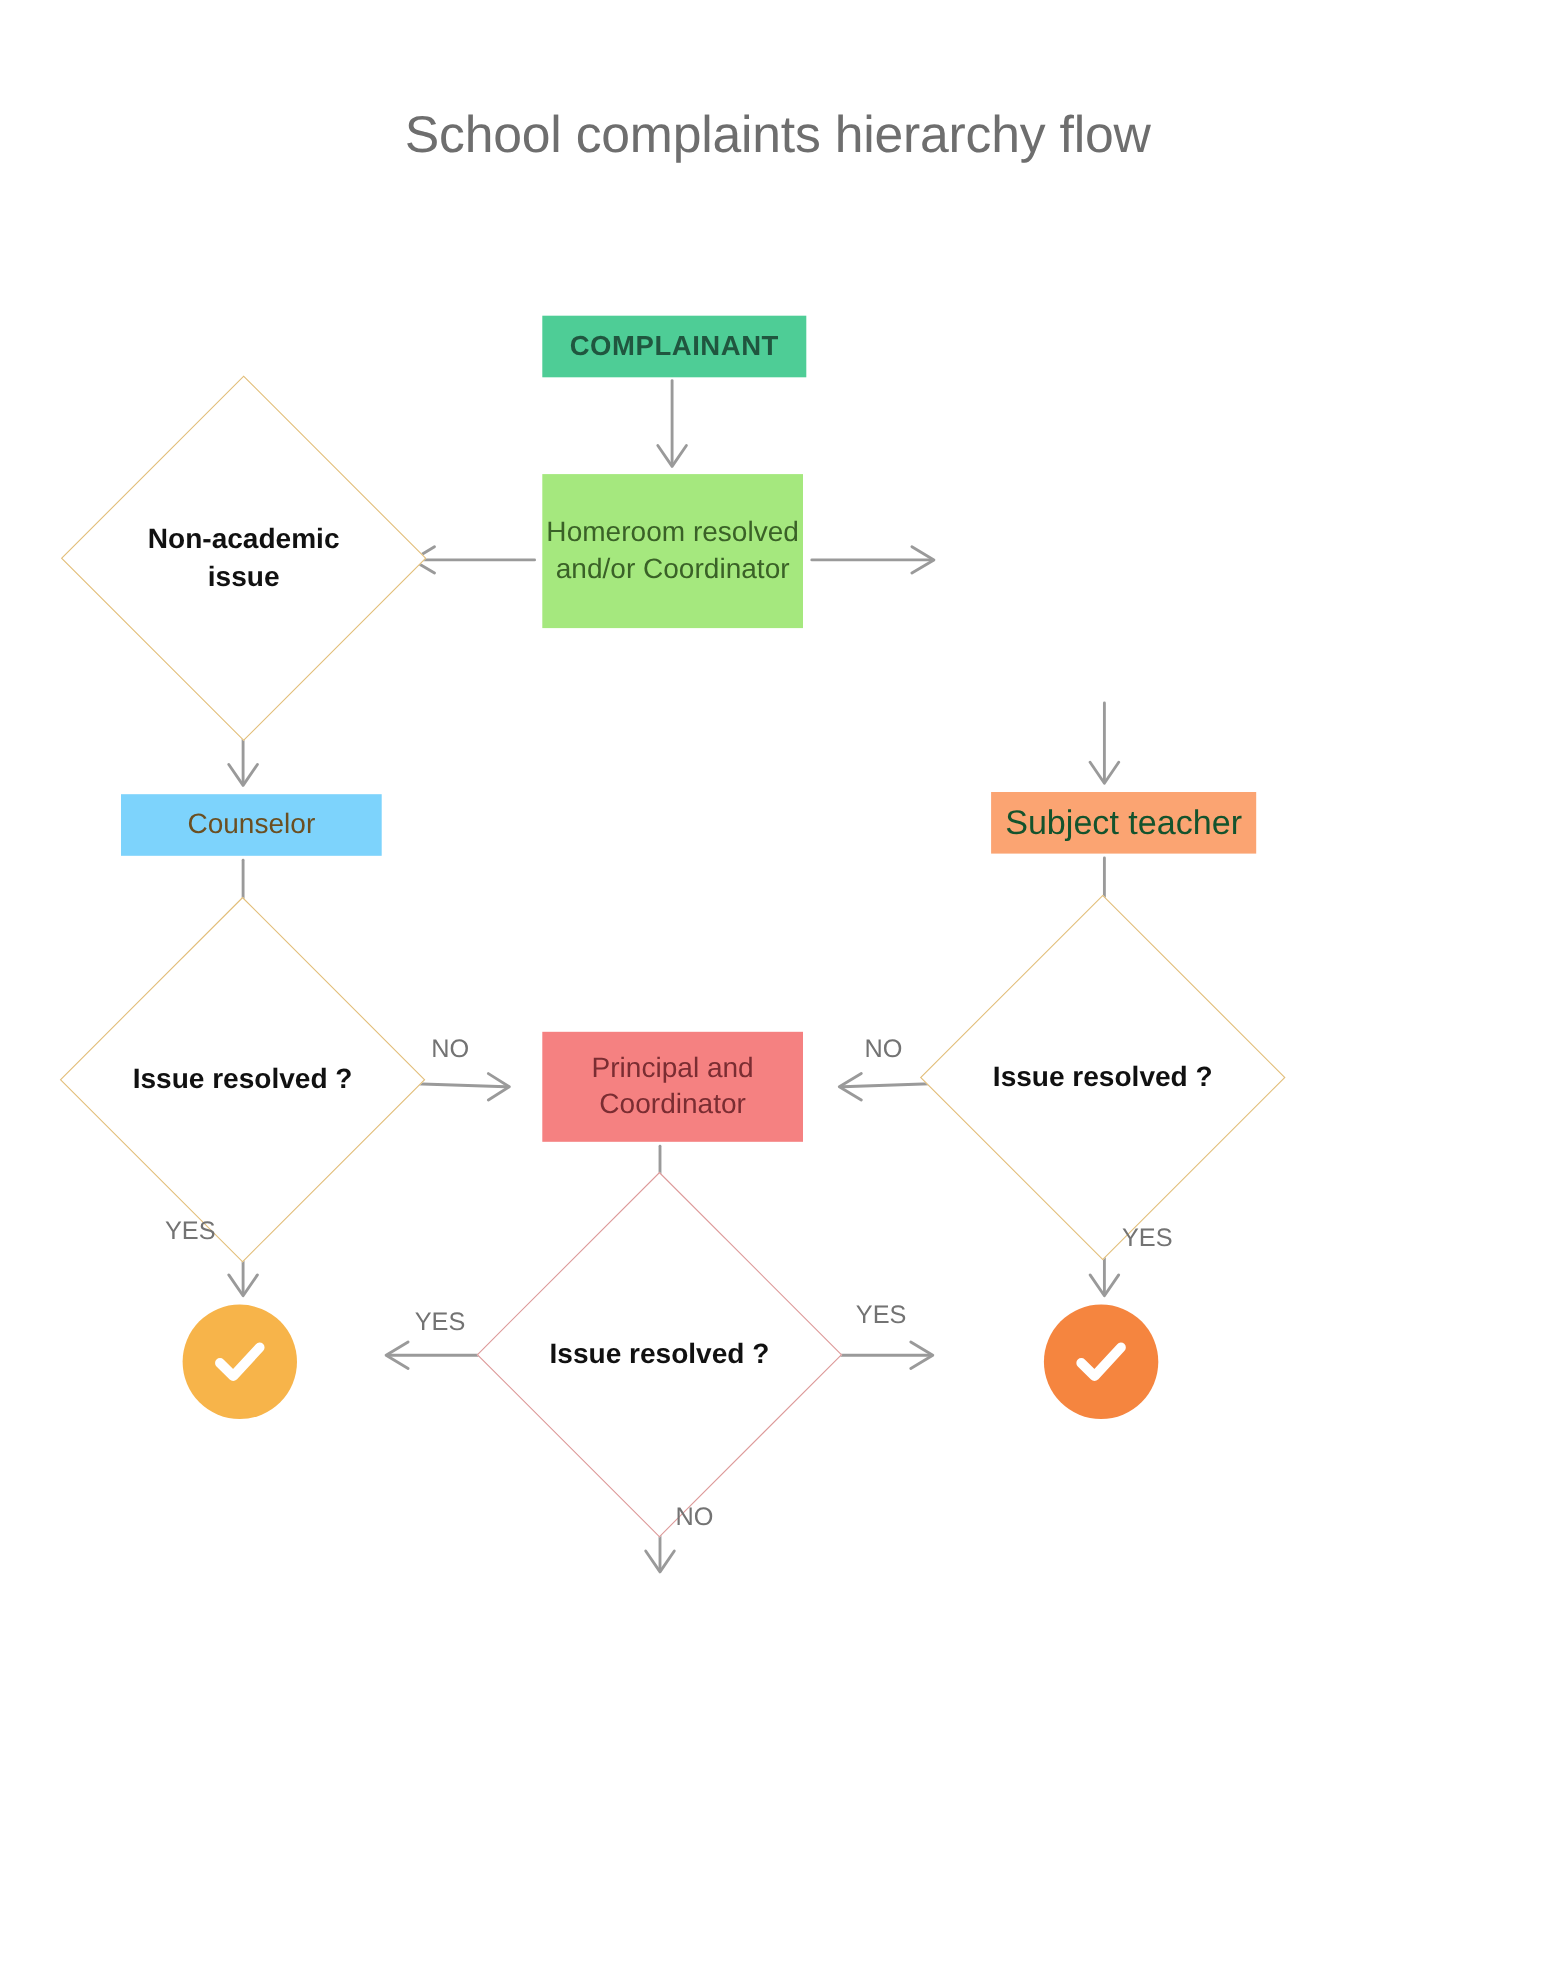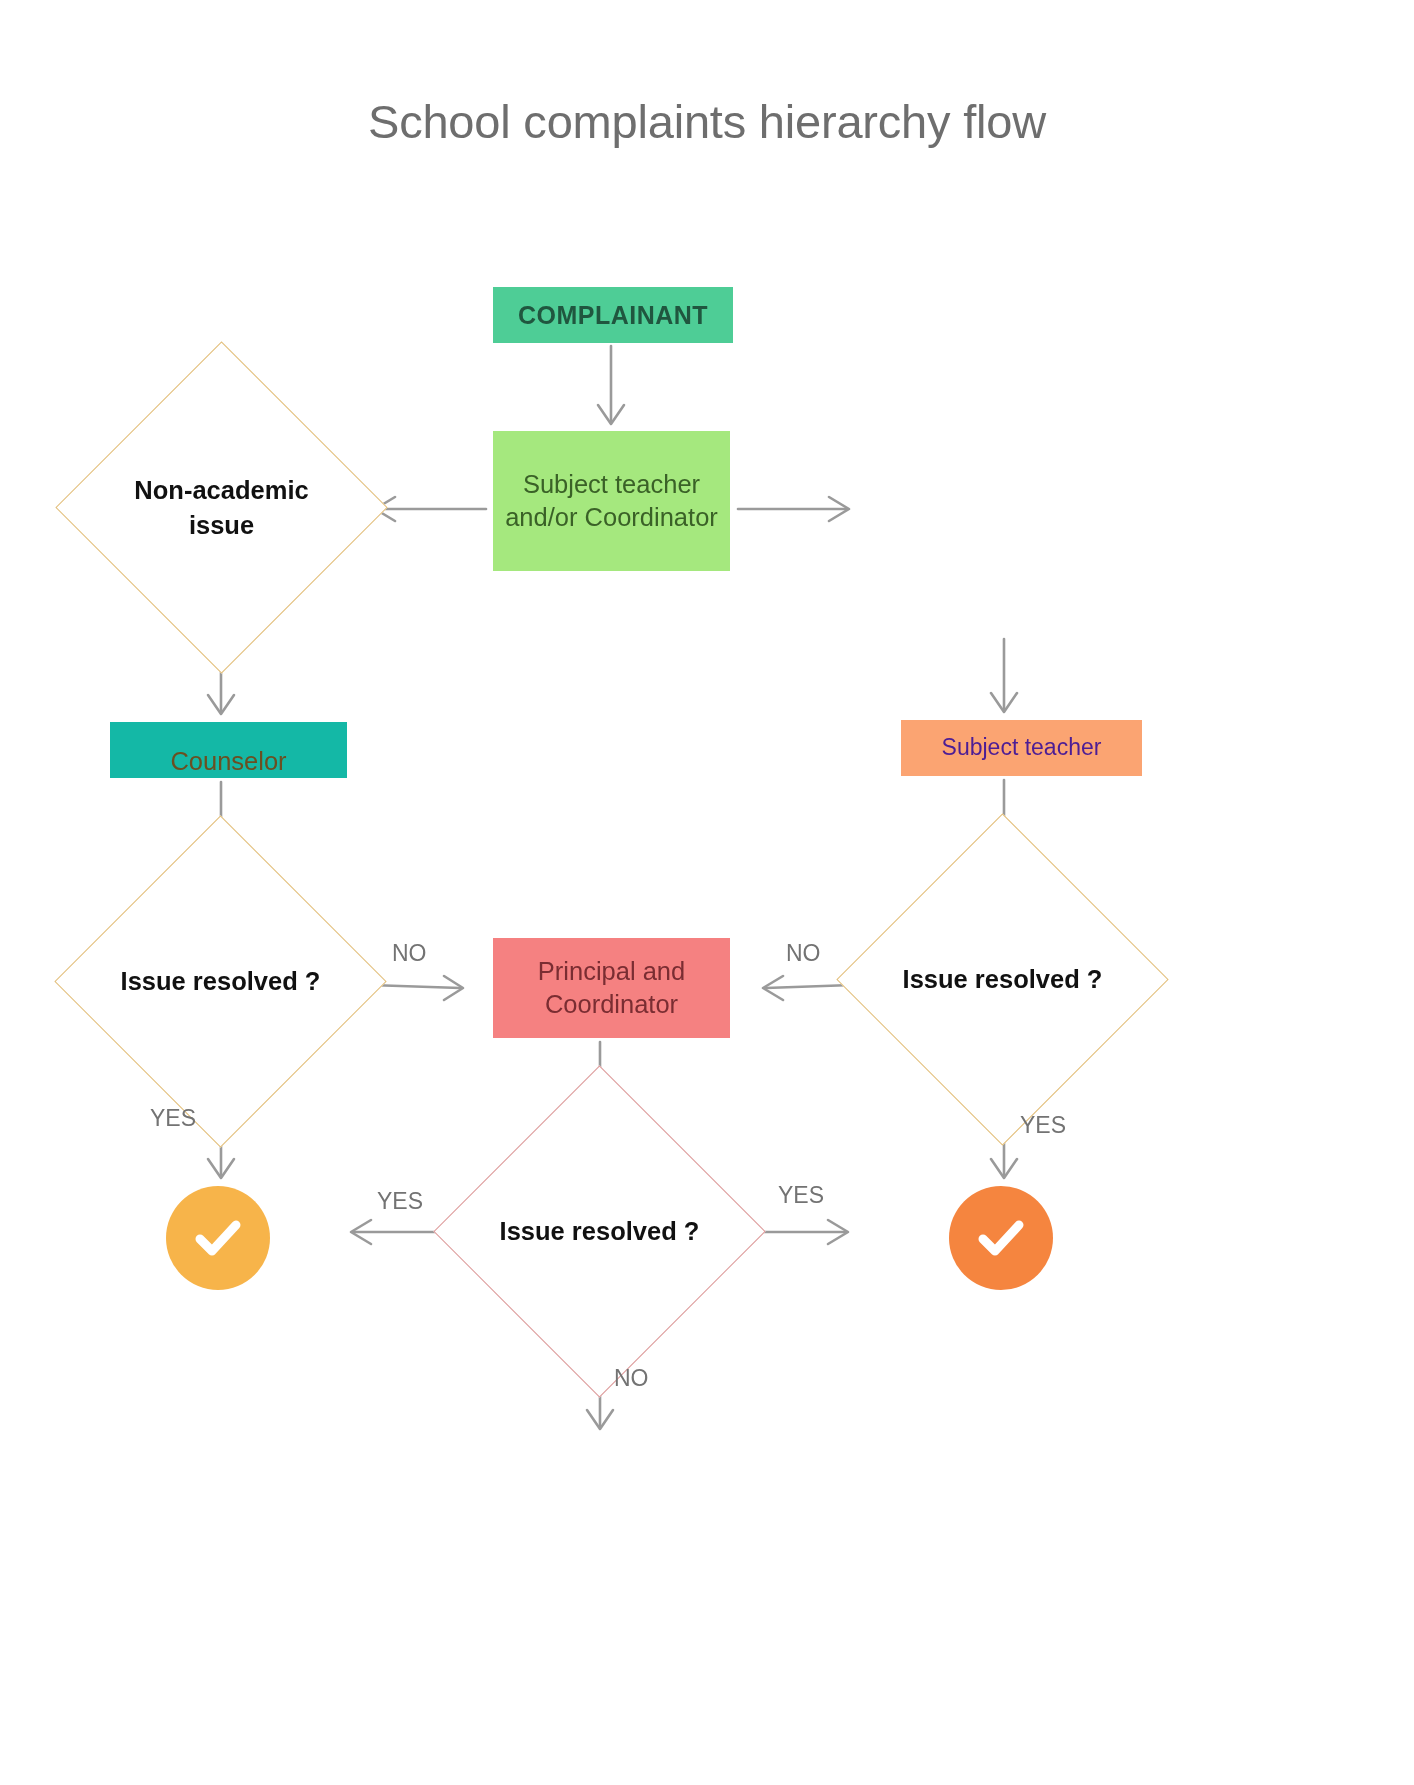--- a/index.html
+++ b/index.html
@@ -40,28 +40,27 @@
     background:#4ecd96;color:#20563f;
     font-size:25px;font-weight:bold;letter-spacing:.5px;
   }
   .box-homeroom{
     left:493px;top:431px;width:237px;height:140px;
     background:#a5e87e;color:#3a6127;
     font-size:25.5px;font-weight:normal;
   }
   .box-counselor{
     left:110px;top:722px;width:237px;height:56px;
-    background:#14b8a6;color:#6b4f21;
+    background:#7dd3fc;color:#6b4f21;
     font-size:25.5px;
-    align-items:flex-end;
   }
   .box-subject{
     left:901px;top:720px;width:241px;height:56px;
-    background:#fba472;color:#4c1d95;
-    font-size:23px;
+    background:#fba472;color:#14532d;
+    font-size:31px;
   }
   .box-principal{
     left:493px;top:938px;width:237px;height:100px;
     background:#f58181;color:#7a2d32;
     font-size:25.5px;
     justify-content:center;
   }
   .box-schoolboard{
     left:491px;top:1435px;width:239px;height:76px;
     background:#f66a6a;color:#6e2b2b;
@@ -160,21 +159,21 @@
 
     <path class="wire" d="M600,1353 L600,1427"></path>
     <path class="head" d="M587,1410 L600,1429 L613,1410"></path>
   </svg>
 
   <div class="box box-complainant">
     <span>COMPLAINANT</span>
   </div>
 
   <div class="box box-homeroom">
-    <span>Subject teacher and/or Coordinator</span>
+    <span>Homeroom resolved and/or Coordinator</span>
   </div>
 
   <div class="box box-counselor">
     <span>Counselor</span>
   </div>
 
   <div class="box box-subject">
     <span>Subject teacher</span>
   </div>
 

